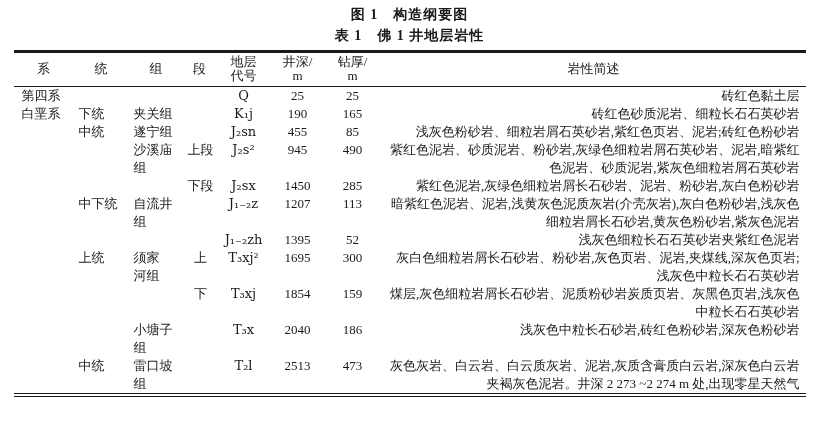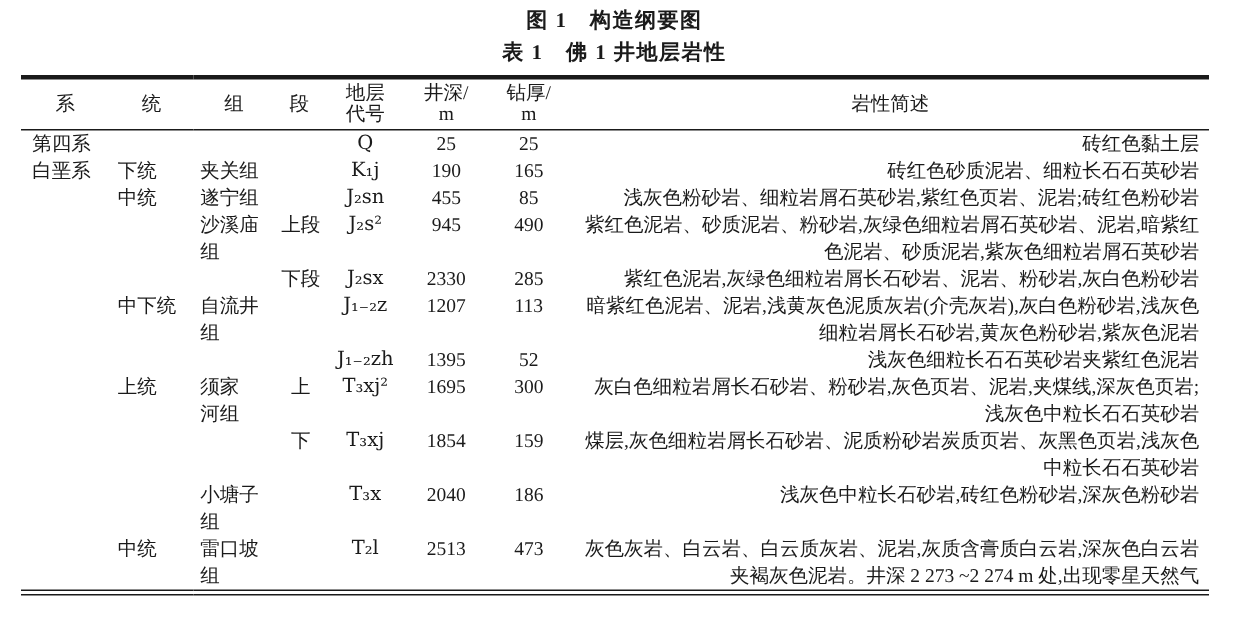--- a/index.html
+++ b/index.html
@@ -135,21 +135,21 @@
           <td class="col-depth">945</td>
           <td class="col-thickness">490</td>
           <td class="col-lithology">紫红色泥岩、砂质泥岩、粉砂岩,灰绿色细粒岩屑石英砂岩、泥岩,暗紫红色泥岩、砂质泥岩,紫灰色细粒岩屑石英砂岩</td>
         </tr>
         <tr>
           <td class="col-system"></td>
           <td class="col-series"></td>
           <td class="col-formation"></td>
           <td class="col-member">下段</td>
           <td class="col-code">J₂sx</td>
-          <td class="col-depth">2330</td>
+          <td class="col-depth">1450</td>
           <td class="col-thickness">285</td>
           <td class="col-lithology">紫红色泥岩,灰绿色细粒岩屑长石砂岩、泥岩、粉砂岩,灰白色粉砂岩</td>
         </tr>
         <tr>
           <td class="col-system"></td>
           <td class="col-series">中下统</td>
           <td class="col-formation">自流井组</td>
           <td class="col-member"></td>
           <td class="col-code">J₁₋₂z</td>
           <td class="col-depth">1207</td>

